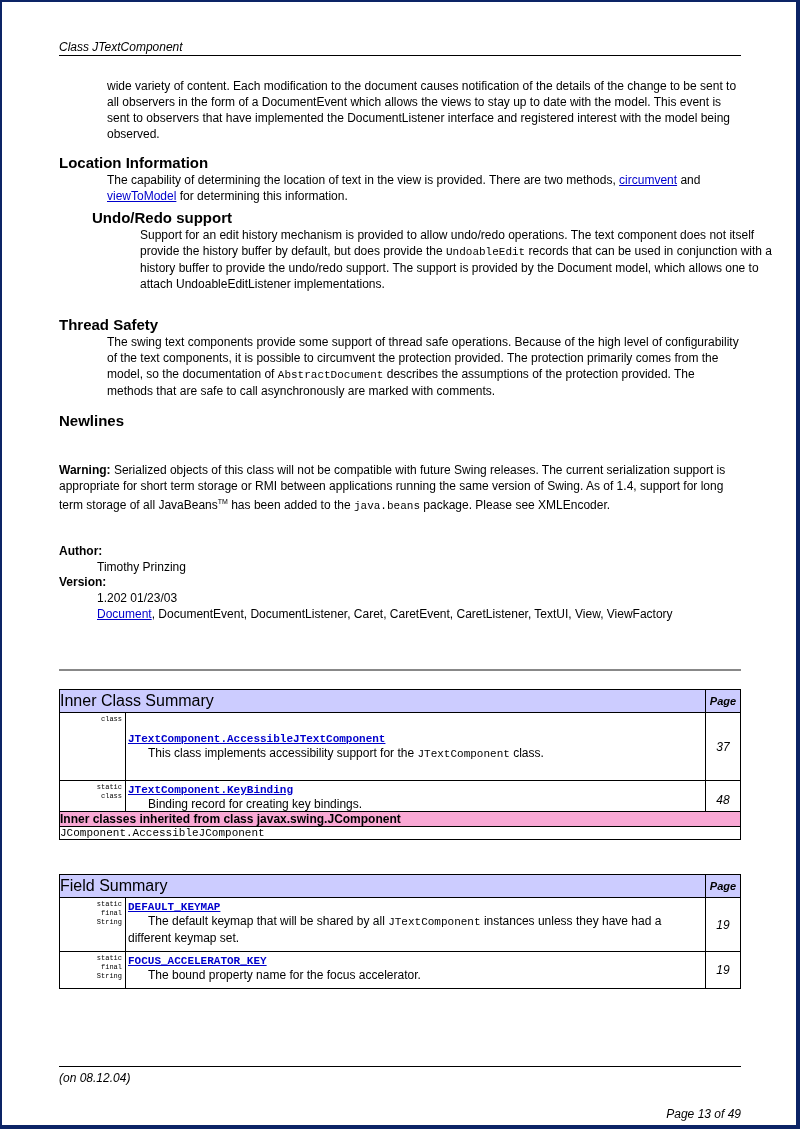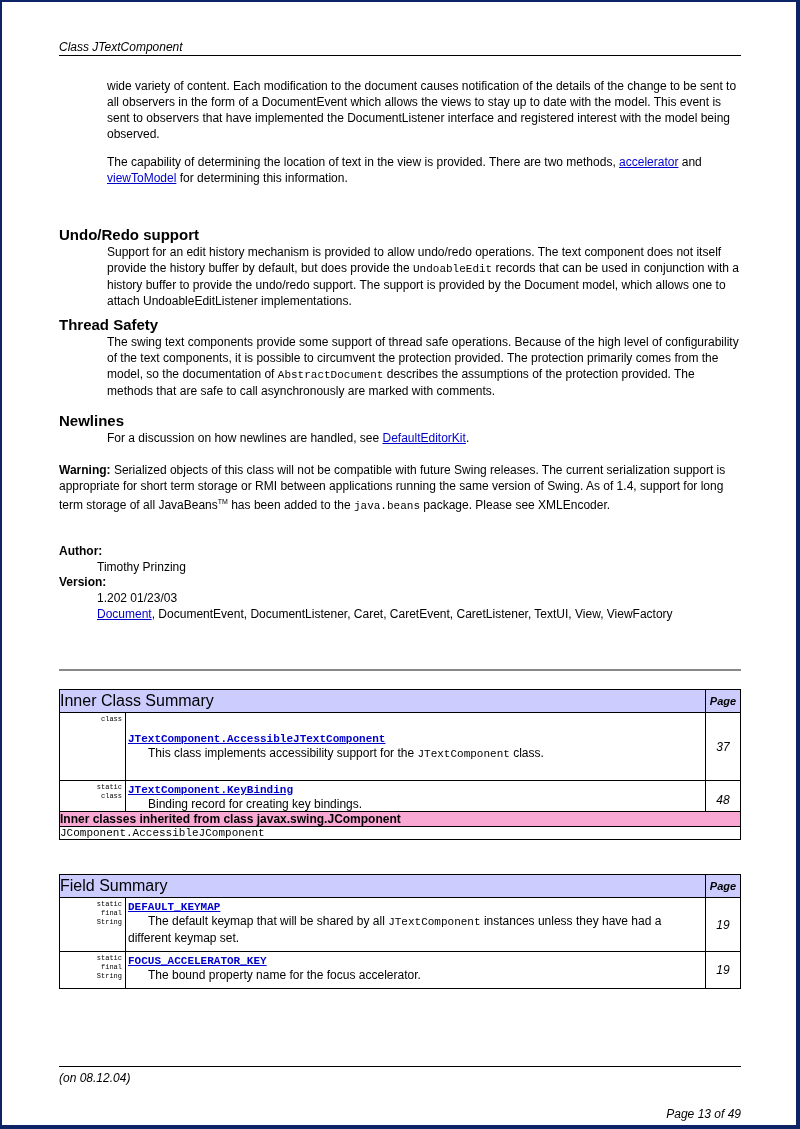--- a/index.html
+++ b/index.html
@@ -35,44 +35,42 @@
 
 <div class="frame"></div>
 
 <div class="running-head">Class JTextComponent</div>
 
 <div class="sec body-text" style="top:78px;">
   <div class="indent">wide variety of content. Each modification to the document causes notification of the details of the change to be sent to all observers in the form of a DocumentEvent which allows the views to stay up to date with the model. This event is sent to observers that have implemented the DocumentListener interface and registered interest with the model being observed.</div>
 </div>
 
 <div class="sec" style="top:154px;">
+  <h3>Location Information</h3>
   <div class="indent body-text">
-    <span>The capability of determining the location of text in the view is provided. There are two methods, </span><a class="link">accelerator</a><span> and </span><a class="link">viewToModel</a><span> for determining this information.</span>
+    <span>The capability of determining the location of text in the view is provided. There are two methods, </span><a class="link">circumvent</a><span> and </span><a class="link">viewToModel</a><span> for determining this information.</span>
   </div>
 </div>
 
-<div class="sec" style="top:226px;">
+<div class="sec" style="top:209px;margin-left:33px;">
   <h3>Undo/Redo support</h3>
   <div class="indent body-text">
     <span>Support for an edit history mechanism is provided to allow undo/redo operations. The text component does not itself provide the history buffer by default, but does provide the </span><span class="code">UndoableEdit</span><span> records that can be used in conjunction with a history buffer to provide the undo/redo support. The support is provided by the Document model, which allows one to attach UndoableEditListener implementations.</span>
   </div>
 </div>
 
 <div class="sec" style="top:316px;">
   <h3>Thread Safety</h3>
   <div class="indent body-text">
     <span>The swing text components provide some support of thread safe operations. Because of the high level of configurability of the text components, it is possible to circumvent the protection provided. The protection primarily comes from the model, so the documentation of </span><span class="code">AbstractDocument</span><span> describes the assumptions of the protection provided. The methods that are safe to call asynchronously are marked with comments.</span>
   </div>
 </div>
 
 <div class="sec" style="top:412px;">
   <h3>Newlines</h3>
-  <div class="indent body-text">
-    <span>For a discussion on how newlines are handled, see </span><a class="link">DefaultEditorKit</a><span>.</span>
-  </div>
 </div>
 
 <div class="sec body-text" style="top:462px;">
   <b>Warning:</b><span> Serialized objects of this class will not be compatible with future Swing releases. The current serialization support is appropriate for short term storage or RMI between applications running the same version of Swing. As of 1.4, support for long term storage of all JavaBeans</span><span class="tm">TM</span><span> has been added to the </span><span class="code">java.beans</span><span> package. Please see XMLEncoder.</span>
 </div>
 
 <div class="sec" style="top:544px;">
   <div class="tag-label">Author:</div>
   <div class="tag-val">Timothy Prinzing</div>
   <div class="tag-label">Version:</div>

